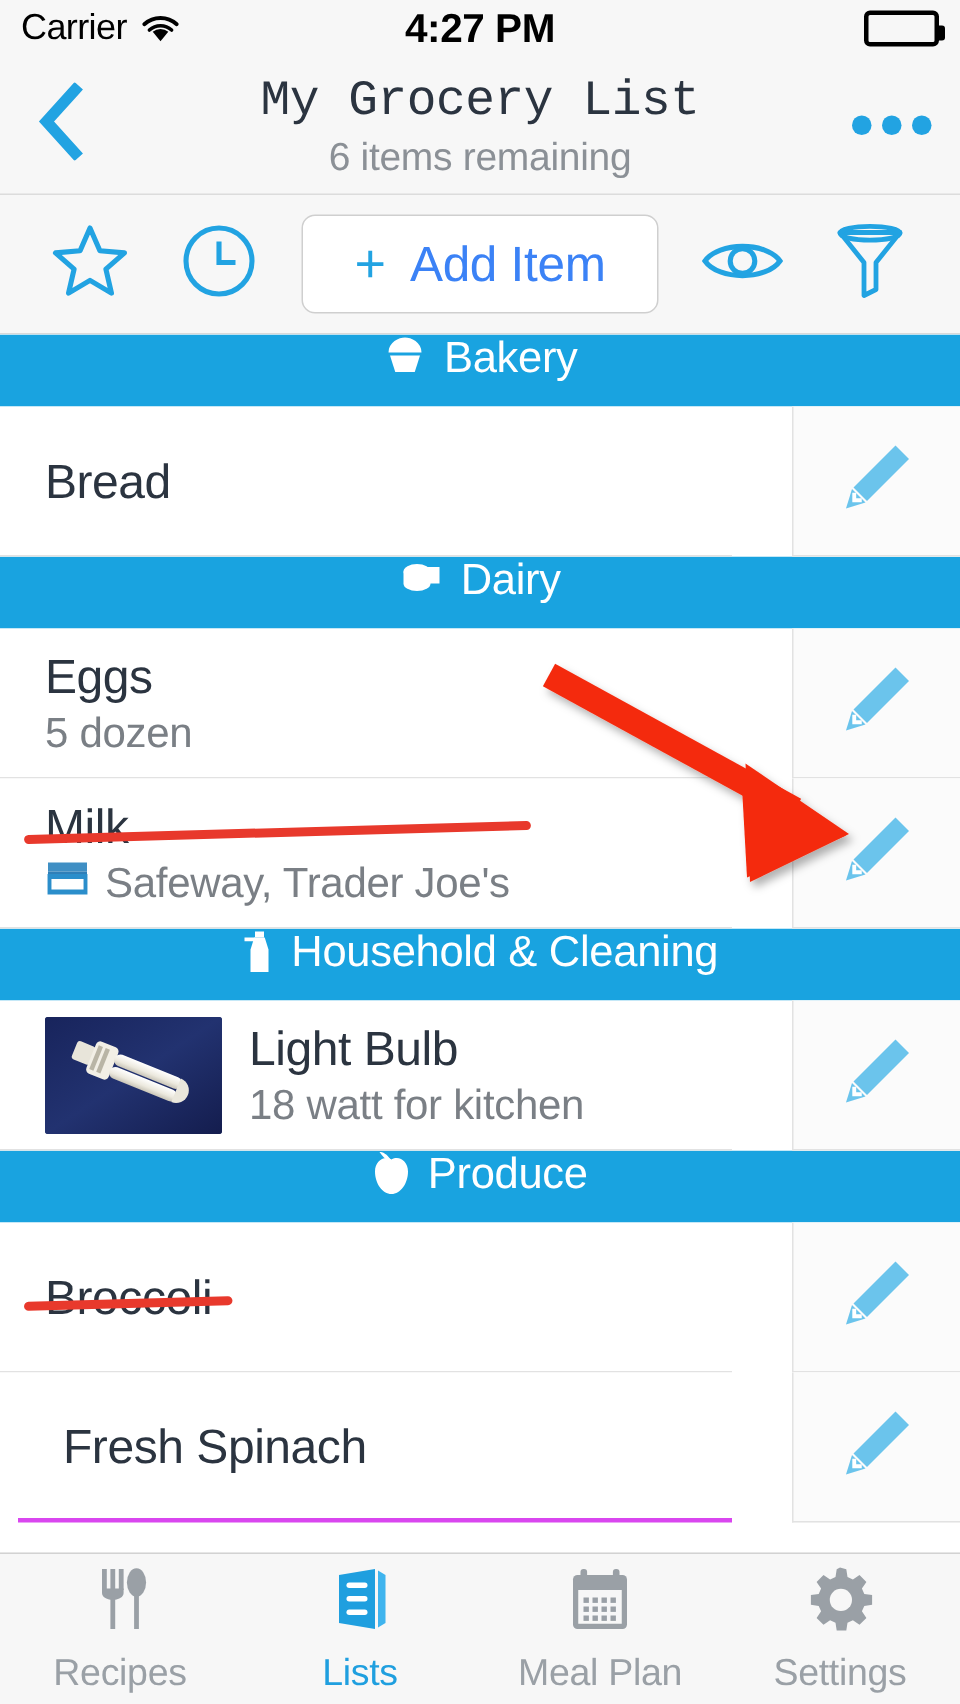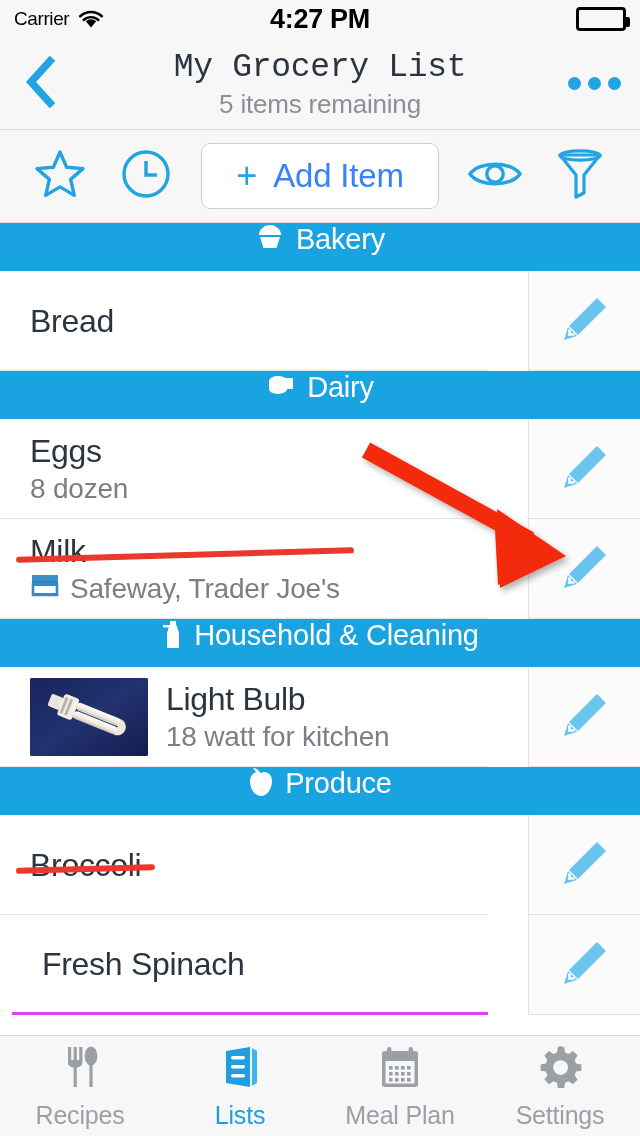--- a/index.html
+++ b/index.html
@@ -12,21 +12,21 @@
     overflow:hidden;
   }
   .phone { width:640px; height:1136px; position:relative; display:flex; flex-direction:column; background:#fff; }
 
   
   .status-bar {
     height:38px; background:#f7f7f7; display:flex; align-items:center;
     padding:0 14px; flex:0 0 38px; position:relative;
   }
   .sb-left { display:flex; align-items:center; gap:9px; }
-  .sb-carrier { font-size:19px; color:#000; letter-spacing:-0.4px; }
+  .sb-carrier { font-size:24px; color:#000; letter-spacing:-0.4px; }
   .wifi { width:26px; height:20px; position:relative; }
   .sb-time {
     position:absolute; left:0; right:0; text-align:center;
     font-size:27px; font-weight:bold; color:#000; letter-spacing:-0.3px;
   }
   .sb-right { margin-left:auto; display:flex; align-items:center; }
   .battery { width:50px; height:24px; border:3px solid #000; border-radius:4px; position:relative; padding:2px; }
   .battery::after {
     content:""; position:absolute; right:-7px; top:7px; width:4px; height:10px;
     background:#000; border-radius:0 2px 2px 0;
@@ -127,21 +127,21 @@
   <div class="nav-bar">
     <div class="nav-back">
       <span>
         <svg width="34" height="52" viewBox="0 0 34 52">
           <path d="M27 5 L8 26 L27 47" stroke="#22a3e2" stroke-width="7.5" fill="none" stroke-linecap="square" stroke-linejoin="miter"></path>
         </svg>
       </span>
     </div>
     <div class="nav-titles">
       <div class="nav-title">My Grocery List</div>
-      <div class="nav-sub">5 items remaining</div>
+      <div class="nav-sub">6 items remaining</div>
     </div>
     <div class="nav-more">
       <span class="dot"></span>
       <span class="dot"></span>
       <span class="dot"></span>
     </div>
   </div>
 
   <div class="toolbar">
 
@@ -223,21 +223,21 @@
           <path d="M16 7 L27 7 L27 18 L19 18 Z" fill="#fff"></path>
         </svg>
       </span>
       <span class="sh-label">Dairy</span>
     </div>
 
     <div class="row">
       <div class="row-main">
         <div class="row-text">
           <span class="item-name">Eggs</span>
-          <span class="item-sub">8 dozen</span>
+          <span class="item-sub">5 dozen</span>
         </div>
       </div>
       <div class="edit-cell">
         <span>
           <svg width="52" height="52" viewBox="0 0 52 52">
             <path d="M38 5 L47 14 L19 42 L10 33 Z" fill="#6bc4ec"></path>
             <path d="M9 34 L18 43 L5 47 Z" fill="#6bc4ec"></path>
             <path d="M10.5 36.5 L10.5 41.5 L15.5 41.5" stroke="#fff" stroke-width="2.6" fill="none"></path>
           </svg>
         </span>

